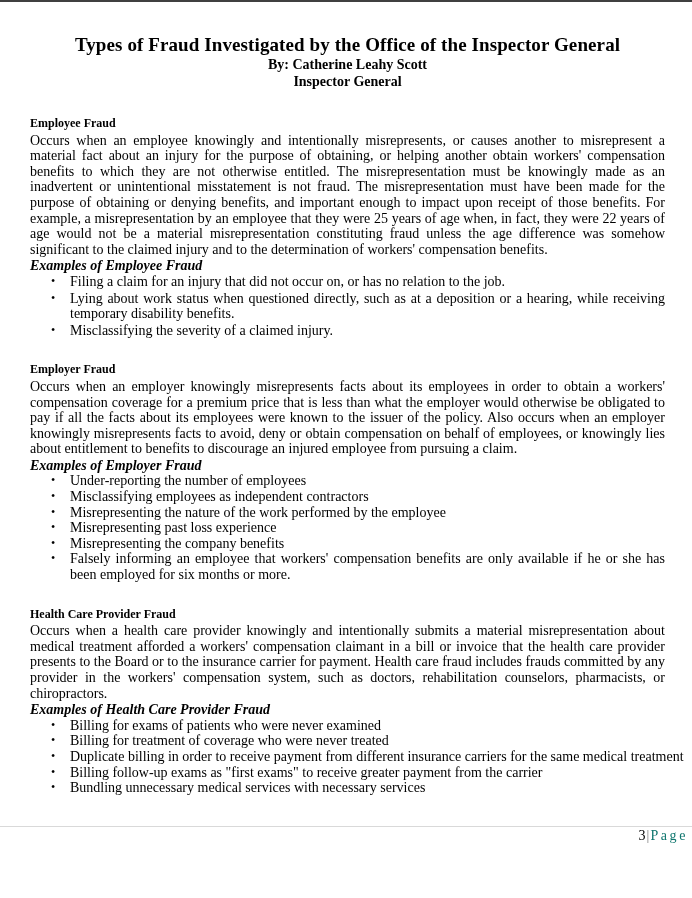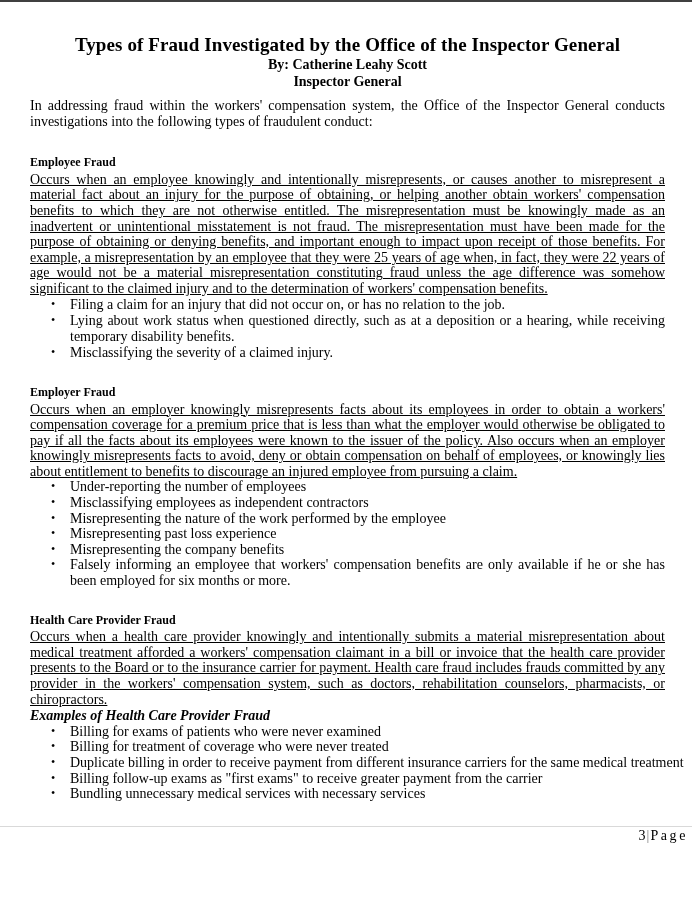--- a/index.html
+++ b/index.html
@@ -57,21 +57,20 @@
     }
     .section-heading {
       font-weight: bold;
       font-size: 12px;
       line-height: 15.6px;
       margin: 0;
     }
     .section-body {
       margin: 1px 0 0 0;
       text-align: justify;
-      text-decoration: underline;
     }
     .examples-heading {
       font-weight: bold;
       font-style: italic;
       font-size: 14px;
       line-height: 15.6px;
       margin: 1px 0 0 0;
     }
     ul.examples {
       margin: 0;
@@ -107,49 +106,50 @@
       font-size: 14px;
       line-height: 16px;
       color: #000000;
       white-space: nowrap;
     }
     .footer .sep {
       color: #7f7f7f;
       padding: 0 1px;
     }
     .footer .page-word {
-      color: #000000;
+      color: #0f766e;
       letter-spacing: 2.6px;
     }
   </style>
 </head>
 <body>
 
 <div class="top-rule"></div>
 
 <div class="page">
   <h1 class="title">Types of Fraud Investigated by the Office of the Inspector General</h1>
   <div class="byline">By: Catherine Leahy Scott</div>
   <div class="role">Inspector General</div>
 
-  <p class="intro">In addressing fraud within the workers' compensation system, the Office of the Inspector General conducts investigations into the following types of fraudulent conduct:</p>
 
   <div class="section">
     <div class="section-heading">Employee Fraud</div>
     <p class="section-body">Occurs when an employee knowingly and intentionally misrepresents, or causes another to misrepresent a material fact about an injury for the purpose of obtaining, or helping another obtain workers' compensation benefits to which they are not otherwise entitled.  The misrepresentation must be knowingly made as an inadvertent or unintentional misstatement is not fraud.  The misrepresentation must have been made for the purpose of obtaining or denying benefits, and important enough to impact upon receipt of those benefits.  For example, a misrepresentation by an employee that they were 25 years of age when, in fact, they were 22 years of age would not be a material misrepresentation constituting fraud unless the age difference was somehow significant to the claimed injury and to the determination of workers' compensation benefits.</p>
+    <div class="examples-heading">Examples of Employee Fraud</div>
     <ul class="examples spaced">
       <li><span class="bullet">•</span><span>Filing a claim for an injury that did not occur on, or has no relation to the job.</span></li>
       <li><span class="bullet">•</span><span>Lying about work status when questioned directly, such as at a deposition or a hearing, while receiving temporary disability benefits.</span></li>
       <li><span class="bullet">•</span><span>Misclassifying the severity of a claimed injury.</span></li>
     </ul>
   </div>
 
   <div class="section" style="margin-top:24px;">
     <div class="section-heading">Employer Fraud</div>
     <p class="section-body">Occurs when an employer knowingly misrepresents facts about its employees in order to obtain a workers' compensation coverage for a premium price that is less than what the employer would otherwise be obligated to pay if all the facts about its employees were known to the issuer of the policy.  Also occurs when an employer knowingly misrepresents facts to avoid, deny or obtain compensation on behalf of employees, or knowingly lies about entitlement to benefits to discourage an injured employee from pursuing a claim.</p>
+    <div class="examples-heading">Examples of Employer Fraud</div>
     <ul class="examples">
       <li><span class="bullet">•</span><span>Under-reporting the number of employees</span></li>
       <li><span class="bullet">•</span><span>Misclassifying employees as independent contractors</span></li>
       <li><span class="bullet">•</span><span>Misrepresenting the nature of the work performed by the employee</span></li>
       <li><span class="bullet">•</span><span>Misrepresenting past loss experience</span></li>
       <li><span class="bullet">•</span><span>Misrepresenting the company benefits</span></li>
       <li><span class="bullet">•</span><span>Falsely informing an employee that workers' compensation benefits are only available if he or she has been employed for six months or more.</span></li>
     </ul>
   </div>
 

